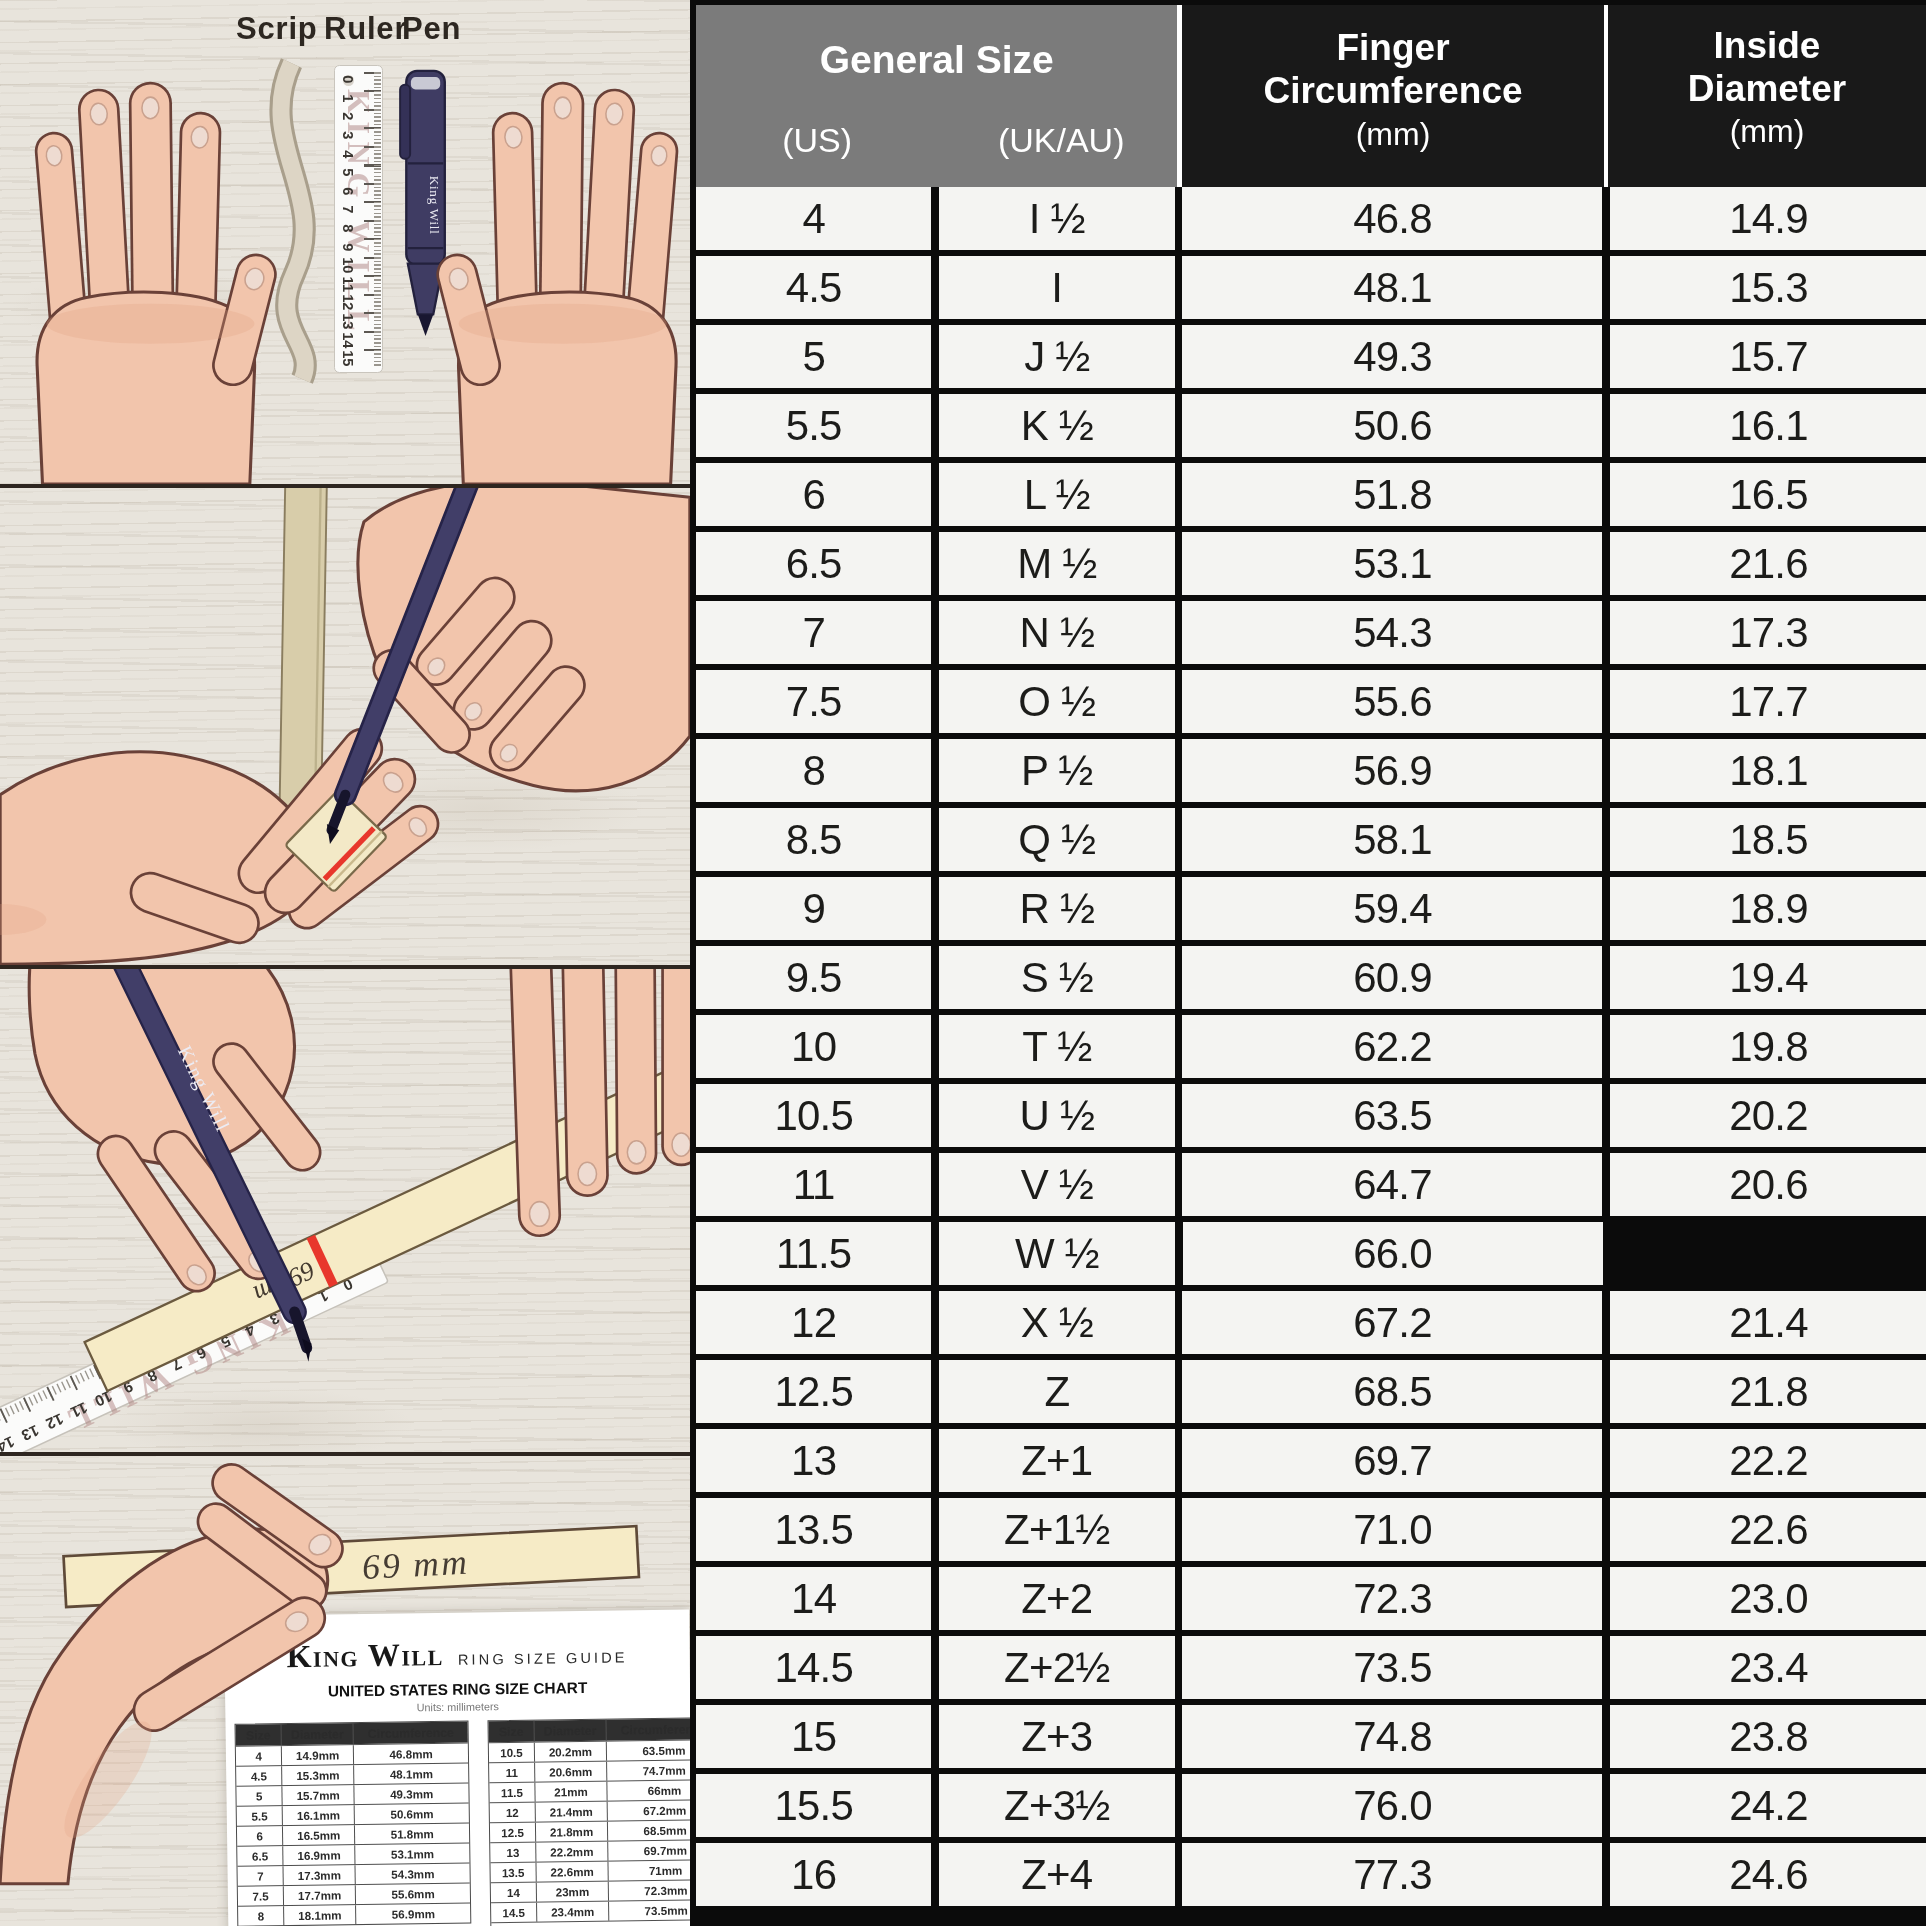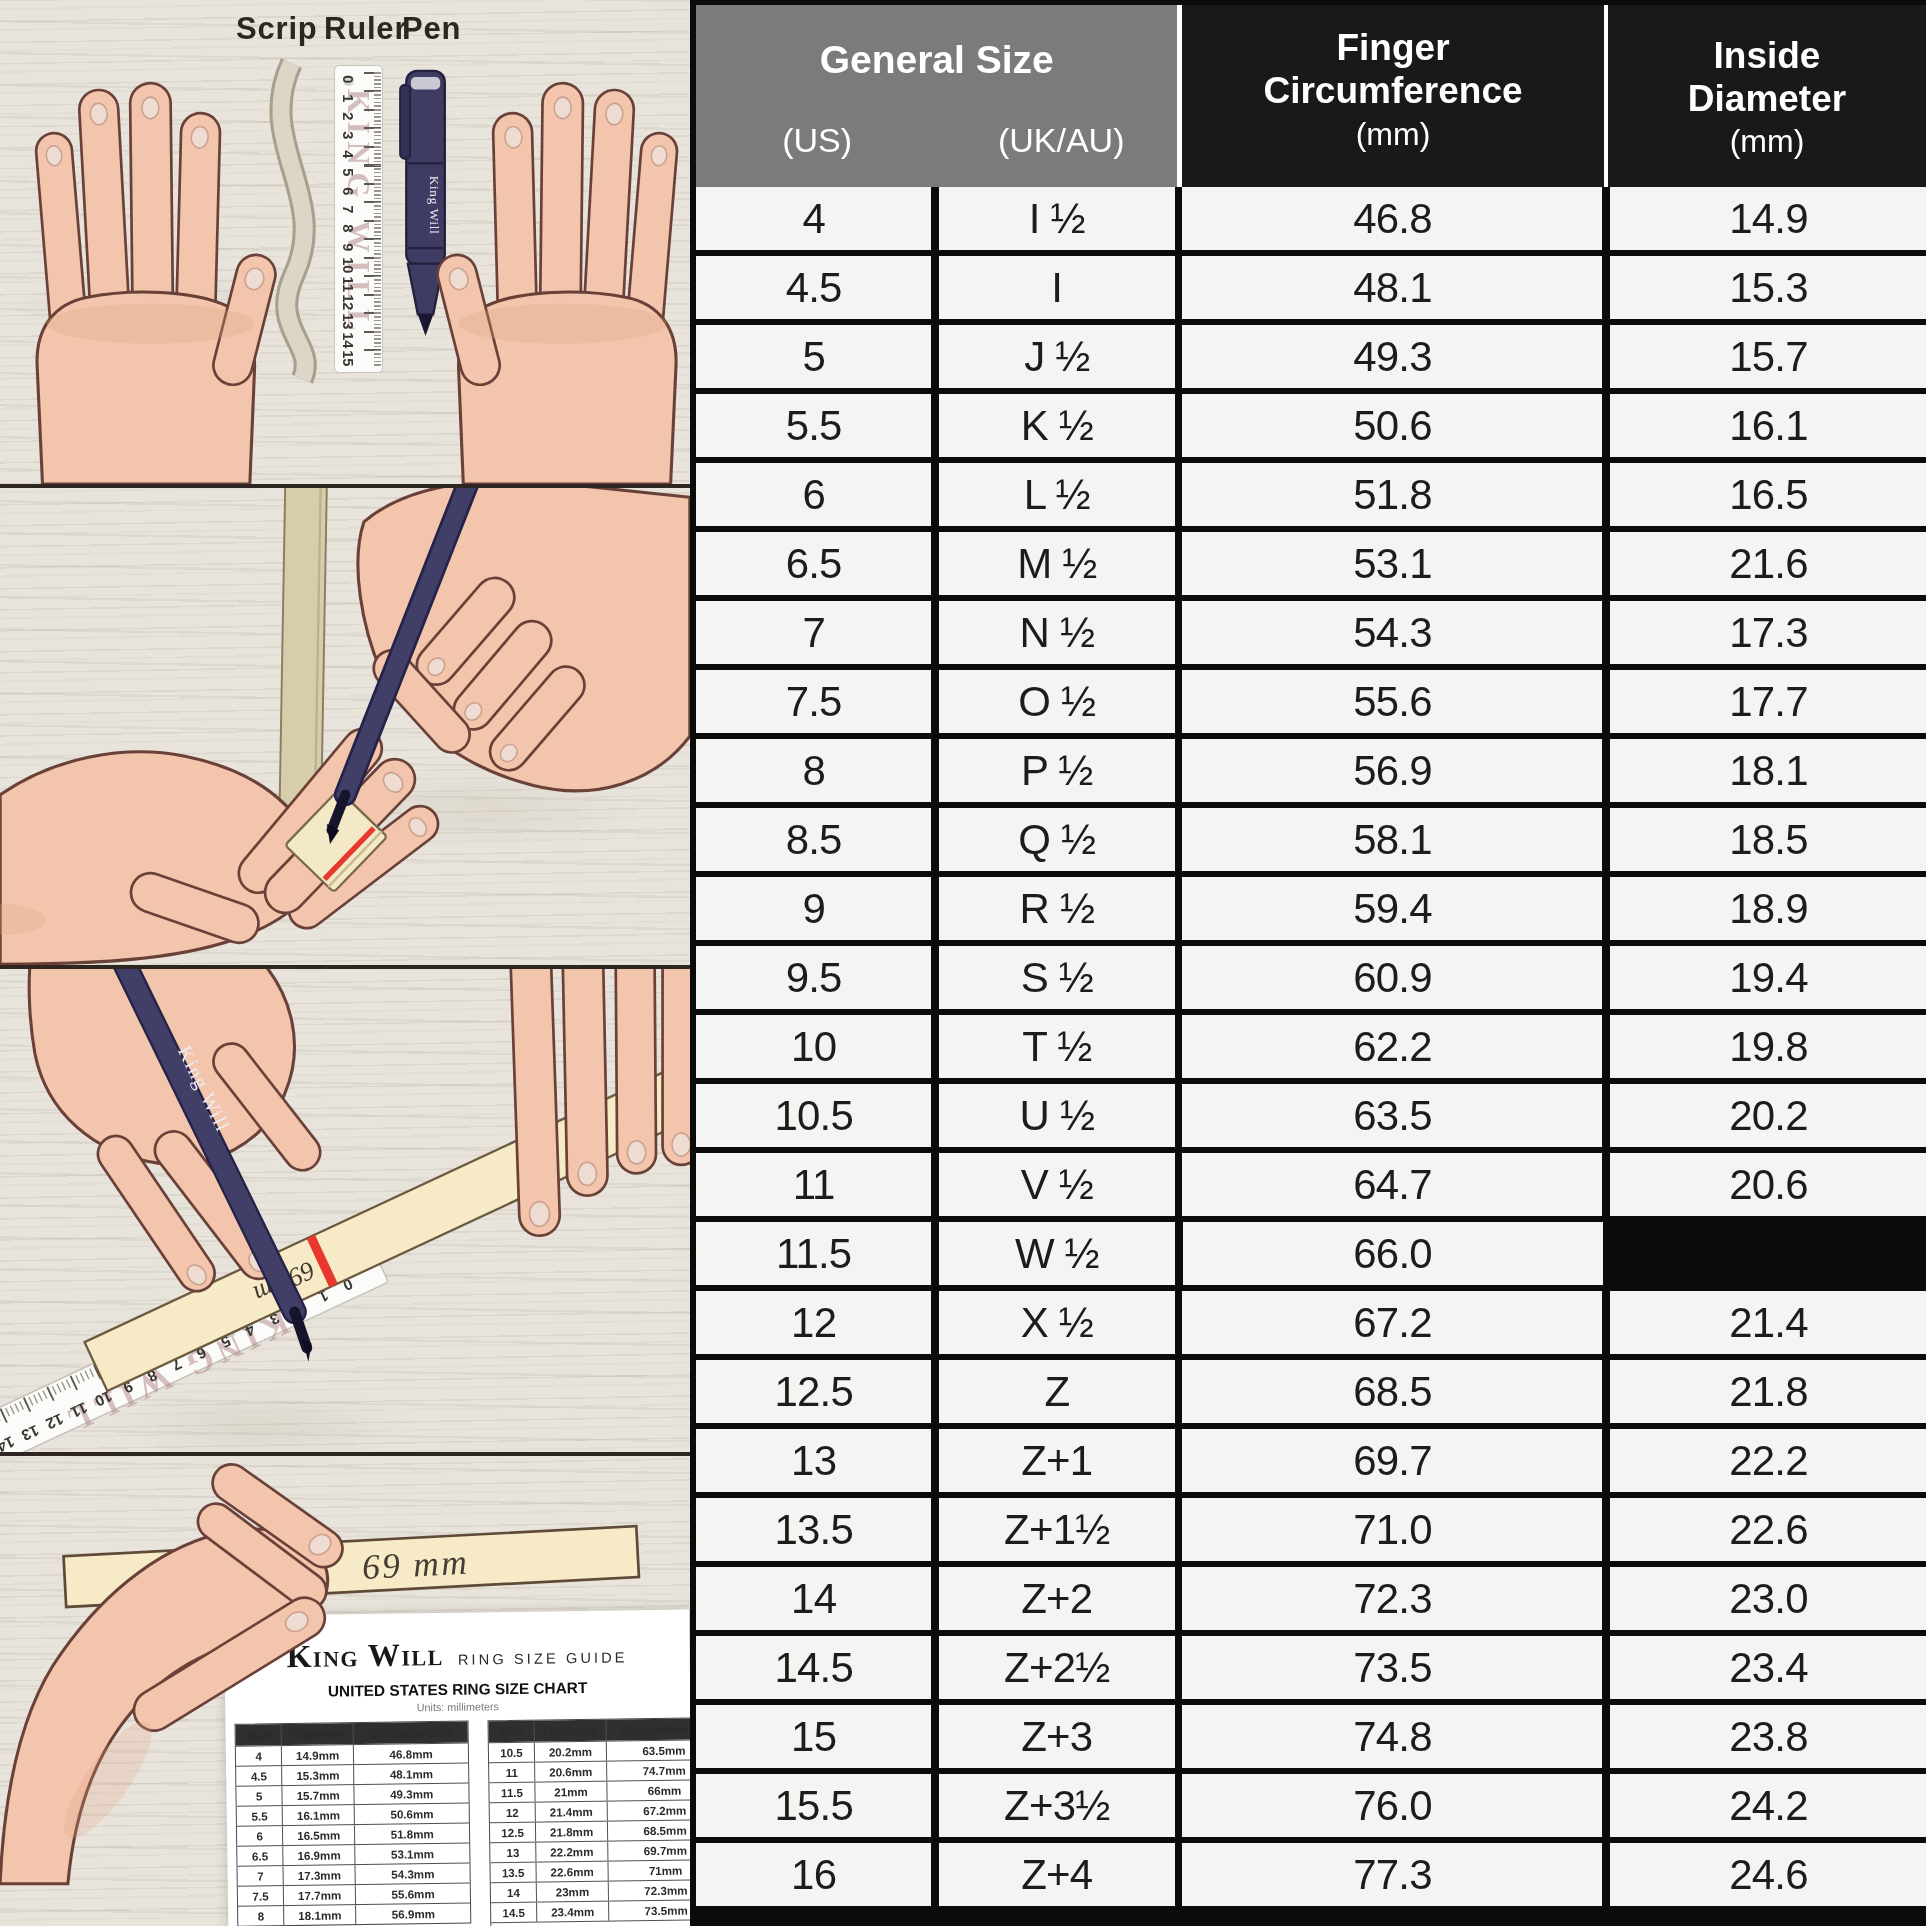--- a/index.html
+++ b/index.html
@@ -44,21 +44,21 @@
     flex-direction:column;justify-content:space-between;align-items:center;}
   #ruler1 .nums span{transform:rotate(90deg);font-size:14.6px;font-weight:700;color:#3a3631;line-height:1;}
   #ruler1 .wm{position:absolute;left:4.6px;top:23px;writing-mode:vertical-rl;
     font-family:"Liberation Serif",serif;font-size:32px;font-weight:700;letter-spacing:7.7px;
     color:rgba(172,130,128,.5);white-space:nowrap;}
   
   #table{position:absolute;left:690px;top:0;width:1237px;height:1846px;background:#0b0b0b;}
   .hbox{position:absolute;top:4.6px;height:183px;display:flex;flex-direction:column;align-items:center;box-sizing:border-box;color:#fff;}
   #h-gray{left:6.2px;width:481px;background:#7b7b7b;padding-top:32px;}
   #h-blk1{left:492px;width:422px;background:#191919;padding-top:21.6px;}
-  #h-blk2{left:918px;width:318px;background:#191919;padding-top:29px;}
+  #h-blk2{left:918px;width:318px;background:#191919;padding-top:19px;}
   .wgap{position:absolute;top:4.6px;width:4.6px;height:183px;background:#ffffff;}
   #wg1{left:487px;} #wg2{left:914px;}
   .h-big{font-size:39px;font-weight:700;line-height:45px;}
   .h-line{font-size:37px;font-weight:700;line-height:43px;}
   .h-mm{font-size:32px;font-weight:400;line-height:40px;margin-top:1.5px;}
   #h-gray .subrow{position:absolute;top:116px;left:4px;width:481px;height:46px;text-align:right;}
   #h-gray .subrow span{position:absolute;font-size:34px;font-weight:400;transform:translateX(-50%);}
   #sub-us{left:117px;} #sub-uk{left:361px;}
   #rows{position:absolute;left:0;top:187px;width:1237px;}
   .trow{display:flex;height:69px;background:#0b0b0b;padding-left:6.2px;box-sizing:border-box;}

